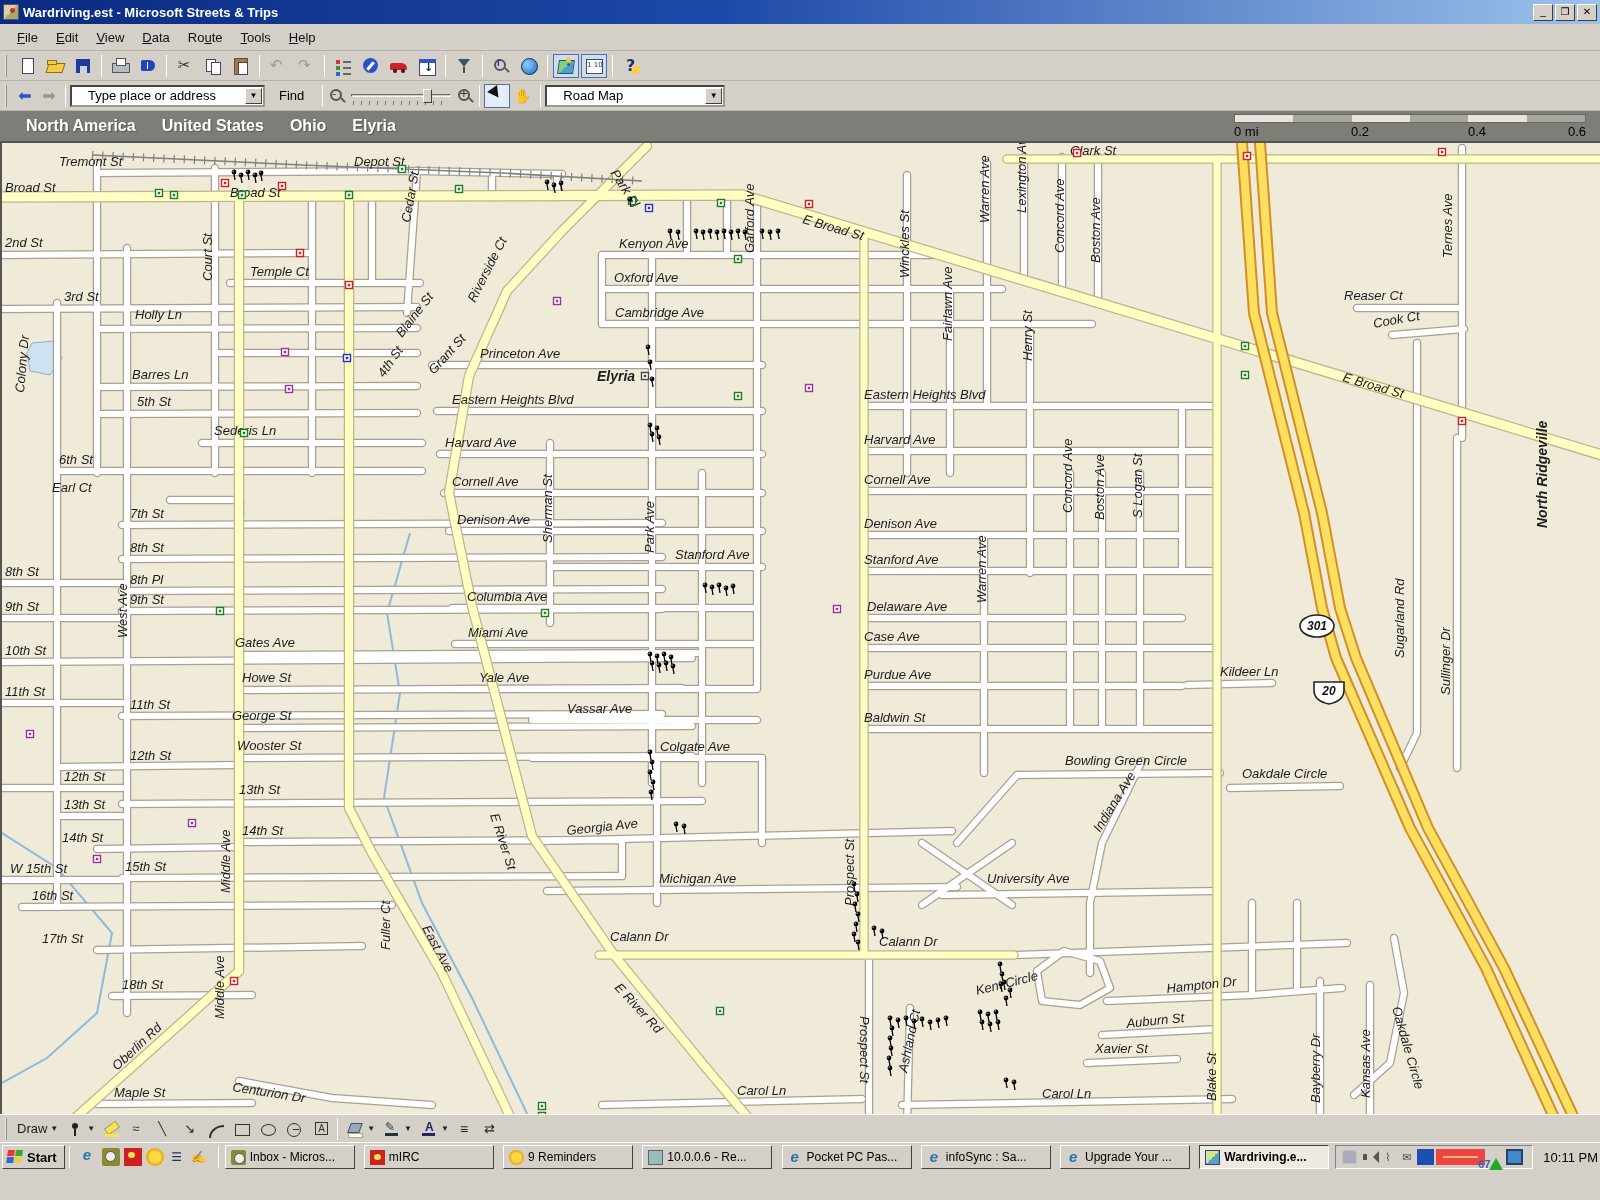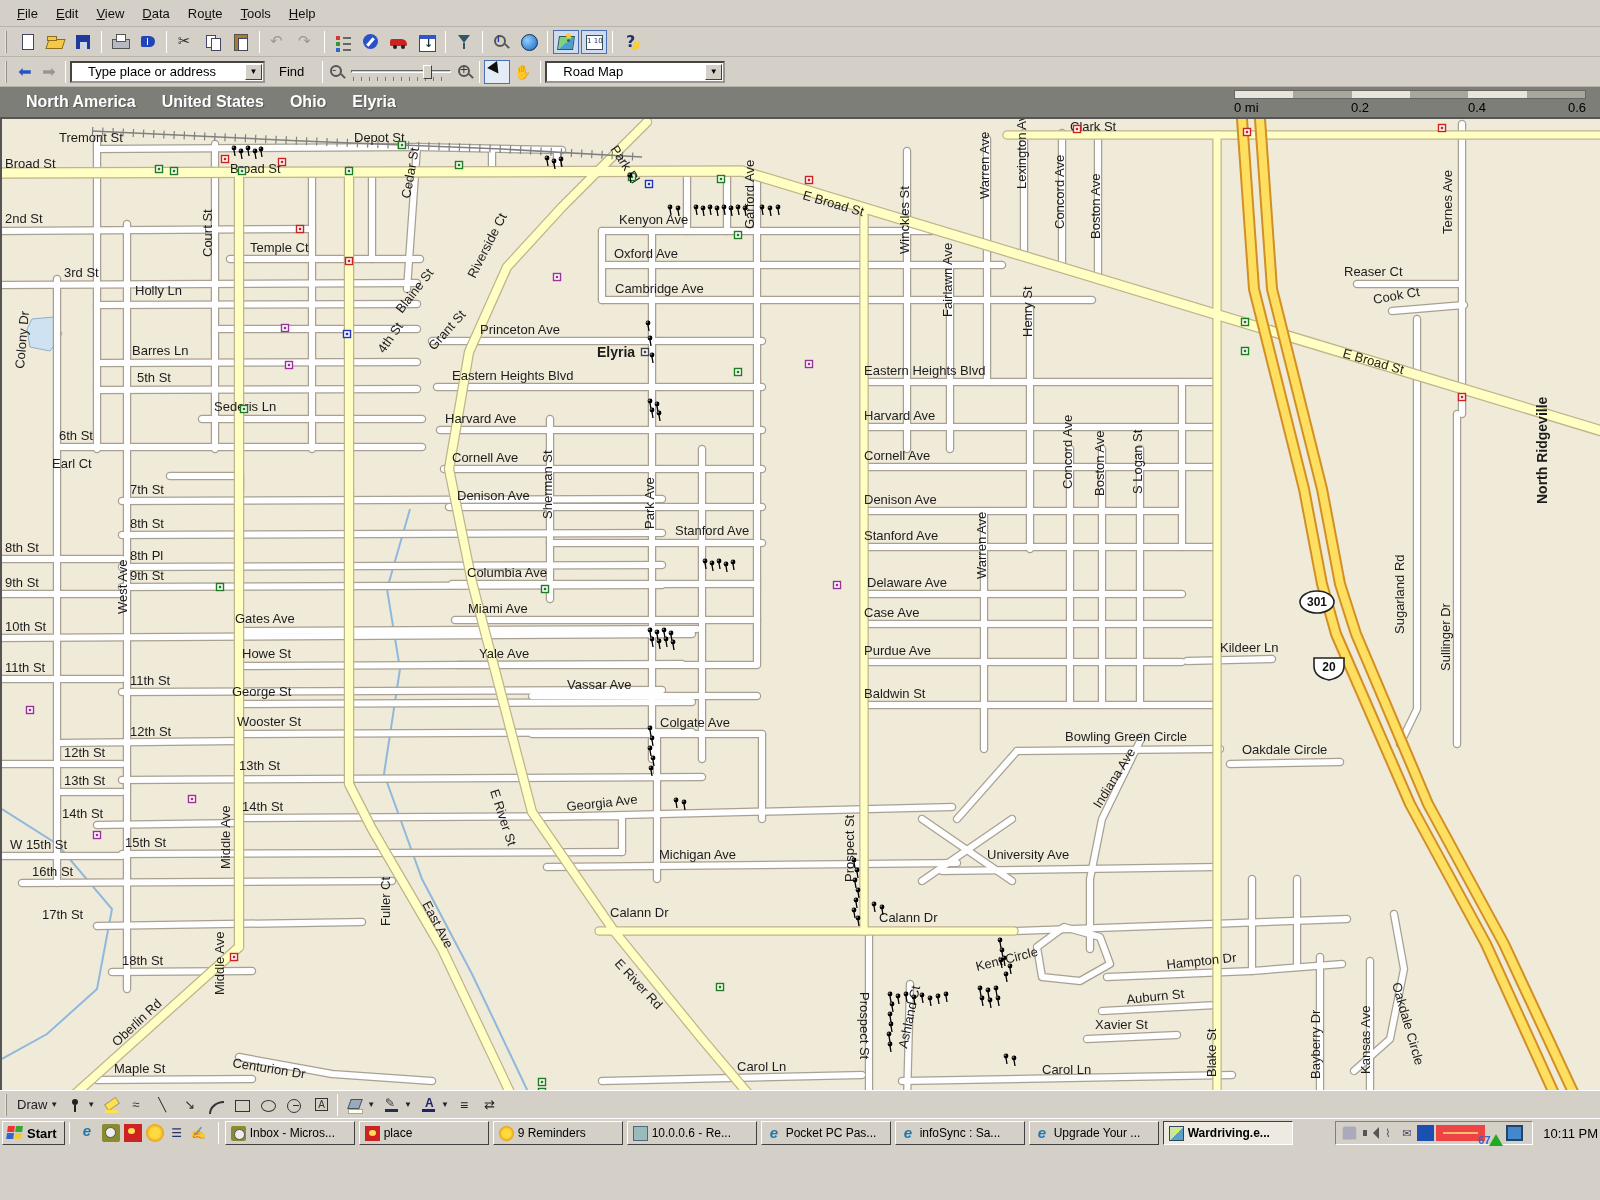--- a/index.html
+++ b/index.html
@@ -84,21 +84,21 @@
   .selarrow::before{content:"";display:block;width:0;height:0;border:6px solid transparent;border-top:11px solid #111;transform:rotate(-35deg);}
   
   .locbar{height:30px;background:#7e7e78;display:flex;align-items:center;color:#fff;position:relative;}
   .crumb{font-size:16px;font-weight:bold;margin-left:26px;text-shadow:1px 1px 1px #555;}
   .scalebar{position:absolute;right:14px;top:3px;width:352px;}
   .scale-strip{display:flex;height:9px;border:1px solid #666;}
   .scale-strip div{flex:1;}
   .scale-labels{position:relative;height:15px;font-size:13px;color:#000000;}
   .scale-labels span{position:absolute;top:1px;}
   
-  .map-viewport{height:973px;background:#fdba74;border-top:2px solid #555;border-left:2px solid #555;position:relative;overflow:hidden;}
+  .map-viewport{height:973px;background:#fdba74;border-top:2px solid #555;border-left:2px solid #555;position:relative;overflow:hidden;font-style:italic;}
   .map-viewport svg{display:block;}
   
   .drawbar{height:28px;display:flex;align-items:center;padding-left:4px;border-top:1px solid #fff;background:#d4d0c8;}
   .dbtn{height:22px;min-width:24px;display:flex;align-items:center;justify-content:center;margin:0 1px;
     font-size:13px;color:#222;position:relative;padding:0 3px;}
   .dbtn .caret{font-size:8px;margin-left:3px;}
   .di{width:18px;height:16px;position:relative;display:inline-block;}
   .di-pushpin-tool::before{content:"";position:absolute;left:6px;top:2px;width:6px;height:6px;border-radius:50%;background:#222;}
   .di-pushpin-tool::after{content:"";position:absolute;left:8px;top:8px;width:2px;height:7px;background:#222;}
   .di-highlight-tool::before{content:"";position:absolute;left:2px;top:3px;width:12px;height:6px;background:#ffe24a;border:1px solid #998;transform:rotate(-35deg);}
@@ -158,20 +158,27 @@
   .ti-nc{background:#1c50b0;color:#fff;font-size:8px;font-weight:bold;line-height:16px;}
   .ti-cpu{background:#fdba74;border:7px solid #ef4444;color:#36c;font-size:9px;font-weight:bold;line-height:14px;padding-left:35px;}
   .ti-sygate::before{content:"";position:absolute;left:2px;top:2px;width:0;height:0;border:7px solid transparent;border-bottom:12px solid #2a2;}
   .ti-display{background:#48c;border:2px solid #246;}
   .clock{font-size:13px;margin-left:10px;white-space:nowrap;}
 </style>
 </head>
 <body>
 
 <div>
+  <div class="titlebar">
+    <span class="title-icon"></span>
+    <span class="title-text">Wardriving.est - Microsoft Streets &amp; Trips</span>
+    <span class="winbtn">_</span>
+    <span class="winbtn">❐</span>
+    <span class="winbtn">✕</span>
+  </div>
 
   <div class="menubar" id="menubar">
       <span class="menu-item"><u>F</u>ile</span>
       <span class="menu-item"><u>E</u>dit</span>
       <span class="menu-item"><u>V</u>iew</span>
       <span class="menu-item"><u>D</u>ata</span>
       <span class="menu-item">Ro<u>u</u>te</span>
       <span class="menu-item"><u>T</u>ools</span>
       <span class="menu-item"><u>H</u>elp</span>
     </div>
@@ -1369,28 +1376,28 @@
   <span class="sep"></span>
   <span class="ql" id="quickLaunch">
       <span class="qli tico-ie"></span>
       <span class="qli tico-inbox"></span>
       <span class="qli tico-mirc"></span>
       <span class="qli tico-reminders"></span>
       <span class="qli tico-legend-list" style="color: rgb(34, 51, 102);">☰</span>
       <span class="qli tico-notepad" style="color: rgb(51, 51, 51);">✍</span>
     </span>
   <span class="sep"></span>
-  <span id="tasks" style="display:flex;flex:1;min-width:0;">
+  <span id="tasks" style="display:flex;flex:1;min-width:0;justify-content:space-between;">
       <span class="taskbtn">
         <span class="tico tico-inbox"></span>
         <span class="tlabel">Inbox - Micros...</span>
       </span>
       <span class="taskbtn">
         <span class="tico tico-mirc"></span>
-        <span class="tlabel">place</span>
+        <span class="tlabel">mIRC</span>
       </span>
       <span class="taskbtn">
         <span class="tico tico-reminders"></span>
         <span class="tlabel">9 Reminders</span>
       </span>
       <span class="taskbtn">
         <span class="tico tico-remote"></span>
         <span class="tlabel">10.0.0.6 - Re...</span>
       </span>
       <span class="taskbtn">

